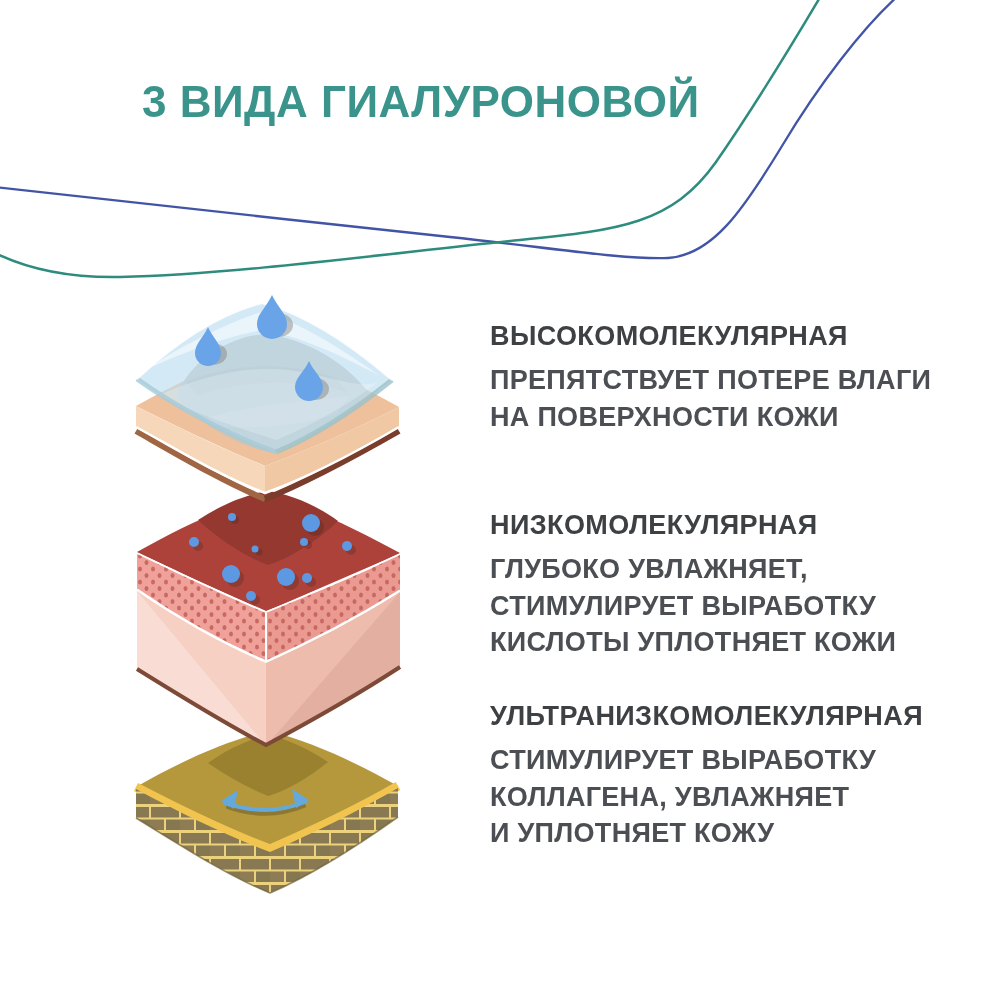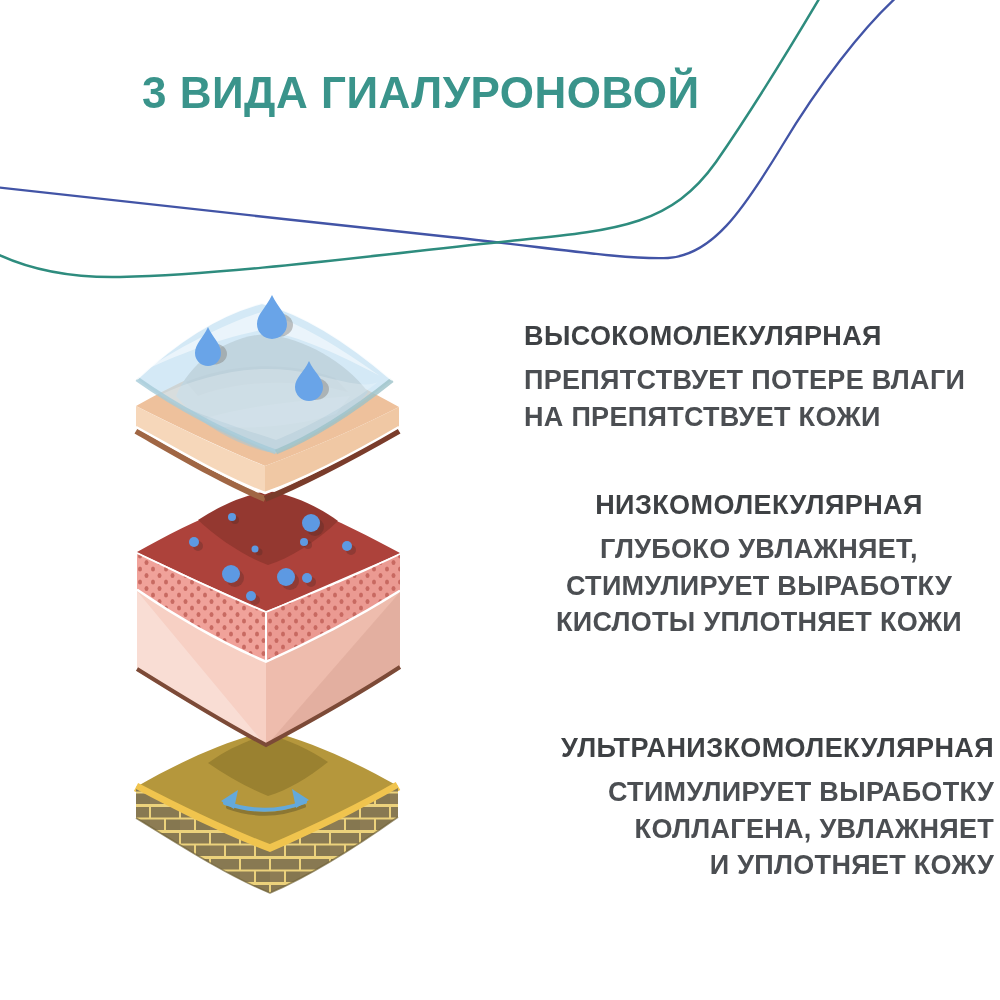--- a/index.html
+++ b/index.html
@@ -3,34 +3,34 @@
 <meta charset="utf-8">
 <style>
   html,body{margin:0;padding:0;background:#fff;}
   .canvas{
     position:relative;width:1000px;height:1000px;background:#ffffff;
     overflow:hidden;font-family:"Liberation Sans",sans-serif;
     -webkit-font-smoothing:antialiased;
   }
   .deco-svg{position:absolute;left:0;top:0;width:1000px;height:1000px;}
   .page-title{
-    position:absolute;left:142px;top:67px;width:640px;
+    position:absolute;left:142px;top:76px;width:640px;
     font-size:44px;font-weight:bold;line-height:52px;letter-spacing:.5px;
     color:#3A948B;text-transform:uppercase;
   }
-  .section{position:absolute;left:490px;width:470px;color:#4B4E52;margin-left:34px;}
+  .section{position:absolute;left:490px;width:470px;color:#4B4E52;}
   .section .heading{
     font-size:27px;font-weight:bold;color:#3E4144;letter-spacing:.4px;
     line-height:34px;margin-bottom:9px;white-space:nowrap;
   }
   .section .line{
     font-size:27px;font-weight:bold;line-height:36.5px;
     letter-spacing:.3px;white-space:nowrap;
   }
-  .s1{top:319px;} .s2{top:488px;text-align:center;} .s3{top:731px;text-align:right;}
+  .s1{top:319px;} .s2{top:508px;} .s3{top:699px;}
 </style>
 </head>
 <body>
 
 <div class="canvas">
 
   <svg class="deco-svg" viewBox="0 0 1000 1000">
     <defs>
       <pattern id="polka" width="13" height="13" patternUnits="userSpaceOnUse">
         <ellipse cx="3.5" cy="3.5" rx="2" ry="2.6" fill="#C4645C"></ellipse>
@@ -135,21 +135,21 @@
     </g>
   </svg>
 
   <div class="page-title">
     <div>3 ВИДА ГИАЛУРОНОВОЙ</div>
   </div>
 
   <div class="section s1">
     <div class="heading">ВЫСОКОМОЛЕКУЛЯРНАЯ</div>
     <div class="line">ПРЕПЯТСТВУЕТ ПОТЕРЕ ВЛАГИ</div>
-    <div class="line">НА ПРЕПЯТСТВУЕТ КОЖИ</div>
+    <div class="line">НА ПОВЕРХНОСТИ КОЖИ</div>
   </div>
 
   <div class="section s2">
     <div class="heading">НИЗКОМОЛЕКУЛЯРНАЯ</div>
     <div class="line">ГЛУБОКО УВЛАЖНЯЕТ,</div>
     <div class="line">СТИМУЛИРУЕТ ВЫРАБОТКУ</div>
     <div class="line">КИСЛОТЫ УПЛОТНЯЕТ КОЖИ</div>
   </div>
 
   <div class="section s3">

